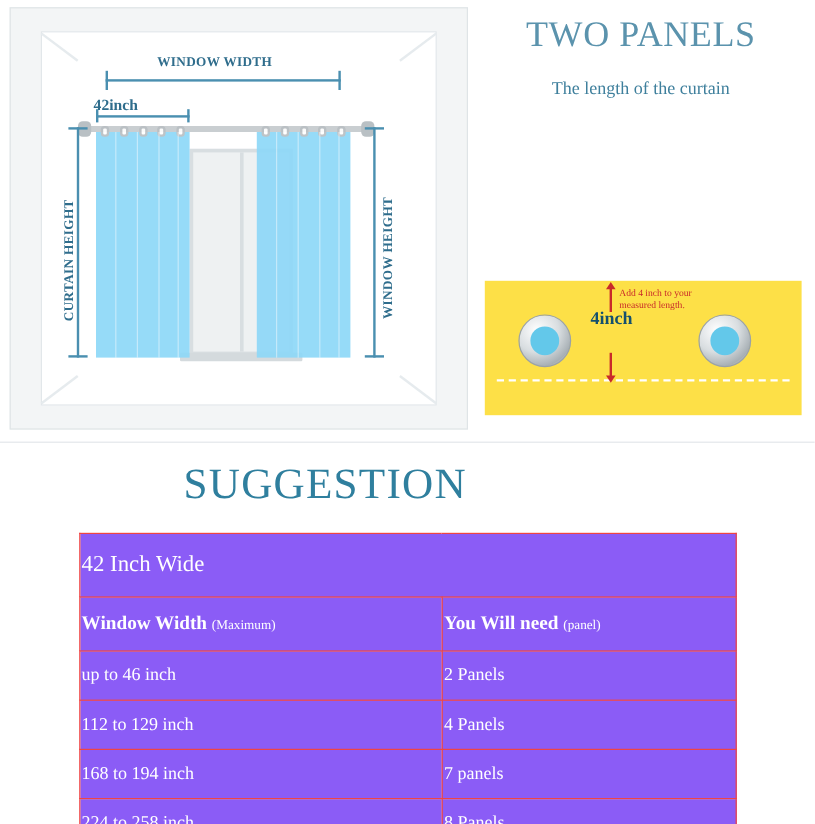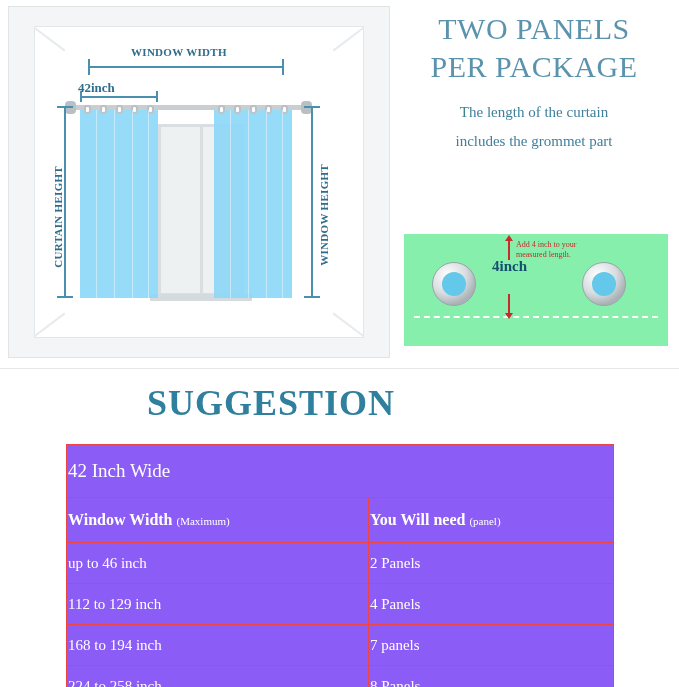--- a/index.html
+++ b/index.html
@@ -189,21 +189,21 @@
     margin-top: 18px;
   }
   .sub2 { margin-top: 12px; }
 
   
   .grommet-box {
     position: absolute;
     left: 8px; top: 224px;
     width: 264px;
     height: 112px;
-    background: #86efac;
+    background: #fde047;
     overflow: hidden;
   }
   .big-grommet {
     position: absolute;
     top: 28px;
     width: 44px; height: 44px;
     border-radius: 50%;
     background: radial-gradient(circle at 35% 30%, #ffffff 0%, #d8dde0 45%, #a7afb4 75%, #eef1f2 100%);
     border: 1px solid #9aa2a7;
     box-sizing: border-box;
@@ -276,21 +276,21 @@
     background: #e3e7ea;
   }
 
   
   .suggestion-title {
     position: absolute;
     left: 0; top: 382px;
     width: 542px;
     text-align: center;
     font-size: 36px;
-    font-weight: bold;
+    font-weight: normal;
     letter-spacing: 1px;
     color: #2f7f9e;
   }
 
   .table {
     position: absolute;
     left: 66px; top: 444px;
     width: 548px;
     border-collapse: collapse;
   }
@@ -382,24 +382,22 @@
 
     <div class="dim-line" style="left:303px; top:100px; width:2px; height:192px;"></div>
     <div class="dim-line" style="left:296px; top:100px; width:16px; height:2px;"></div>
     <div class="dim-line" style="left:296px; top:290px; width:16px; height:2px;"></div>
     <div class="vlabel label-wh">WINDOW HEIGHT</div>
   </div>
 
   <div class="right-col">
     <div class="headline">
       <div>TWO PANELS</div>
-      <div>PER PACKAGE</div>
     </div>
     <div class="sub1">The length of the curtain</div>
-    <div class="sub2">includes the grommet  part</div>
 
     <div class="grommet-box">
       <div class="big-grommet bg-left"></div>
       <div class="big-grommet bg-right"></div>
       <div class="dash-line"></div>
       <div class="red-arrow-up"></div>
       <div class="red-arrow-down"></div>
       <div class="note-red">
         <div>Add 4 inch to your</div>
         <div>measured length.</div>

